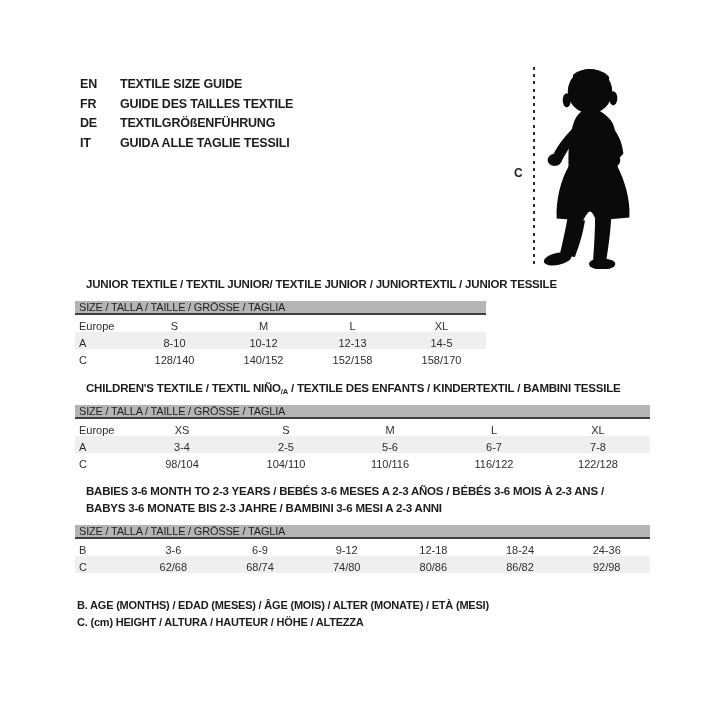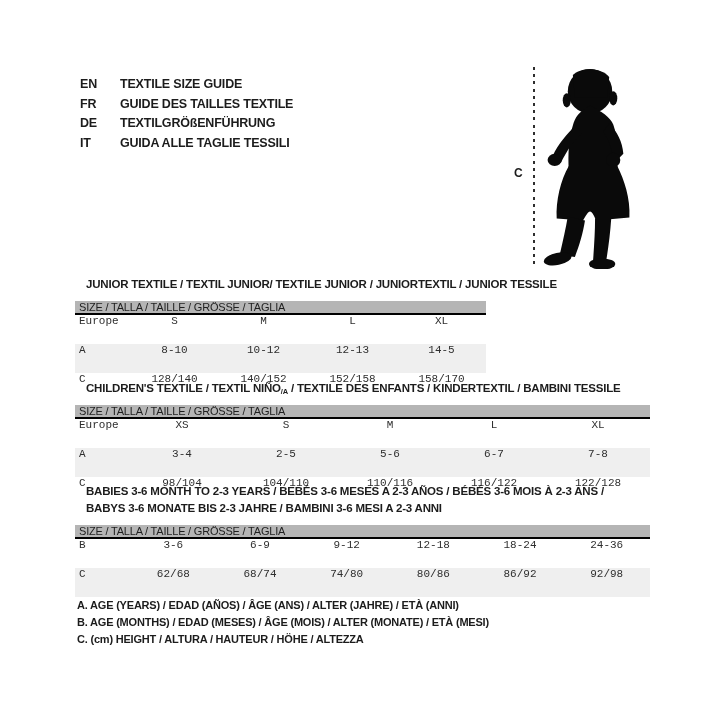--- a/index.html
+++ b/index.html
@@ -23,24 +23,24 @@
   .height-label { position:absolute; left:514px; top:166px; font-size:12px; font-weight:700; }
   .silhouette { position:absolute; left:542px; top:67px; }
 
   
   .sec-title { position:absolute; left:77px; font-size:11.5px; font-weight:700; letter-spacing:-0.2px; line-height:17px; white-space:nowrap;margin-left:9px; }
   .sec-title sub { font-size:7.5px; vertical-align:-2px; }
 
   
   .size-table { position:absolute; font-size:11px; color:#2e2e2e; }
   .t-bar {
-    height:14px; background:#b5b5b5; border-bottom:2px solid #000000;
+    height:14px; background:#b5b5b5; border-bottom:2px solid #404040;
     display:flex; align-items:center; padding-left:4px; color:#1f1f1f; letter-spacing:-0.2px;
   }
-  .t-row { display:flex; align-items:flex-start; height:29px;font-family:Liberation Mono, monospace; }
+  .t-row { display:flex; align-items:flex-end; height:17px; }
   .t-row.alt { background:#efefef; }
   .t-label { width:55px; padding-left:4px; }
   .t-cell { flex:1; text-align:center; }
 
   
   .legend { position:absolute; left:77px; top:597px; }
   .legend-line { font-size:11px; font-weight:700; line-height:17px; letter-spacing:-0.2px; white-space:nowrap; }
 </style>
 </head>
 <body>
@@ -156,24 +156,23 @@
       <div class="t-cell">12-18</div>
       <div class="t-cell">18-24</div>
       <div class="t-cell">24-36</div>
     </div>
     <div class="t-row alt">
       <div class="t-label">C</div>
       <div class="t-cell">62/68</div>
       <div class="t-cell">68/74</div>
       <div class="t-cell">74/80</div>
       <div class="t-cell">80/86</div>
-      <div class="t-cell">86/92</div>
+      <div class="t-cell">86/82</div>
       <div class="t-cell">92/98</div>
     </div>
   </div>
 
   <div class="legend">
-    <div class="legend-line">A. AGE (YEARS) / EDAD (AÑOS) / ÂGE (ANS) / ALTER (JAHRE) / ETÀ (ANNI)</div>
     <div class="legend-line">B. AGE (MONTHS) / EDAD (MESES) / ÂGE (MOIS) / ALTER (MONATE) / ETÀ (MESI)</div>
     <div class="legend-line">C. (cm) HEIGHT / ALTURA / HAUTEUR / HÖHE / ALTEZZA</div>
   </div>
 
 </div>
 
 </body></html>

